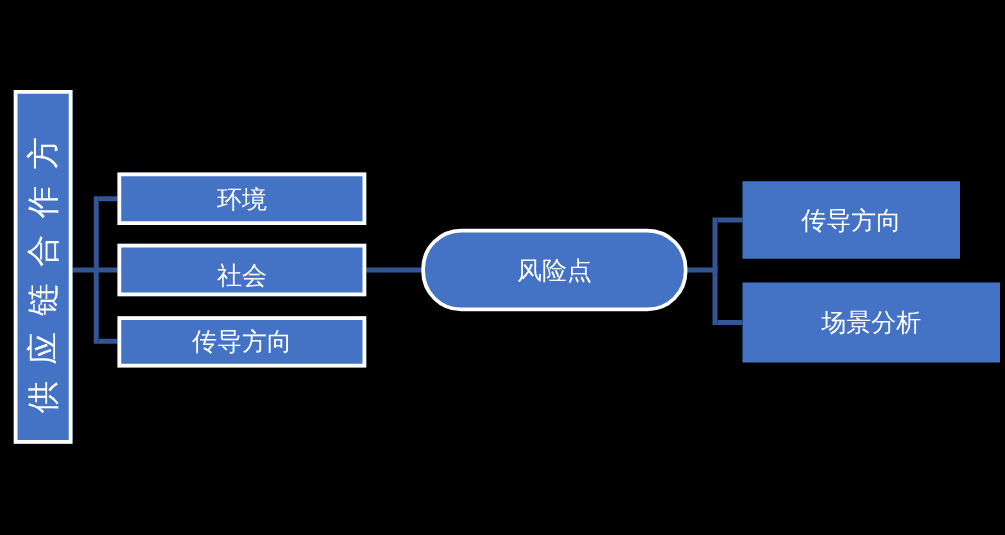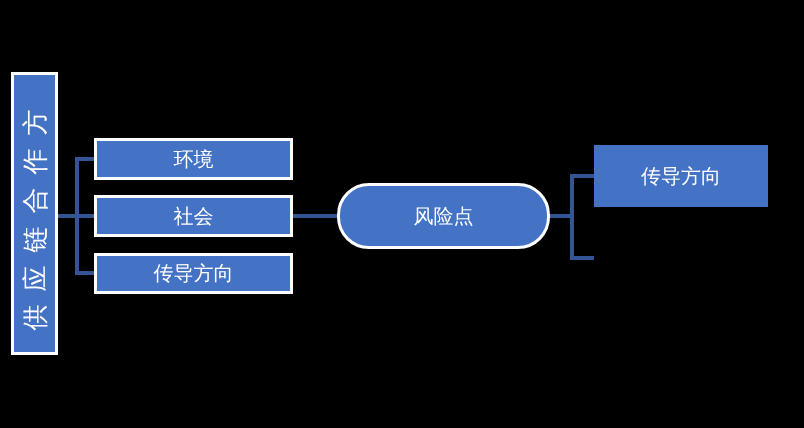--- a/index.html
+++ b/index.html
@@ -32,21 +32,21 @@
   .node-root {
     left: 11px; top: 72px; width: 47px; height: 283px;
   }
   .vtext {
     transform: rotate(-90deg);
     white-space: nowrap;
     font-size: 26px;
     letter-spacing: 13px;
   }
   .node-env { left: 94px; top: 138px; width: 199px; height: 42px; }
-  .node-soc { left: 94px; top: 195px; width: 199px; height: 42px; }
+  .node-soc { left: 94px; top: 195px; width: 199px; height: 42px; align-items: flex-end; }
   .node-gov { left: 94px; top: 253px; width: 199px; height: 41px; }
   .node-risk { left: 337px; top: 183px; width: 213px; height: 66px; border-radius: 32px; }
   .node-trans { left: 594px; top: 145px; width: 174px; height: 62px; }
   .node-scen { left: 594px; top: 226px; width: 206px; height: 64px; }
 
   .conn {
     position: absolute;
     background: #335593;
   }
   .conn-root-h       { left: 58px;  top: 214px; width: 36px;  height: 4px; }
@@ -91,14 +91,17 @@
   </div>
 
   <div class="node node-risk outlined">
     <span>风险点</span>
   </div>
 
   <div class="node node-trans">
     <span>传导方向</span>
   </div>
 
+  <div class="node node-scen">
+    <span>场景分析</span>
+  </div>
 
 </div>
 
 </body></html>

